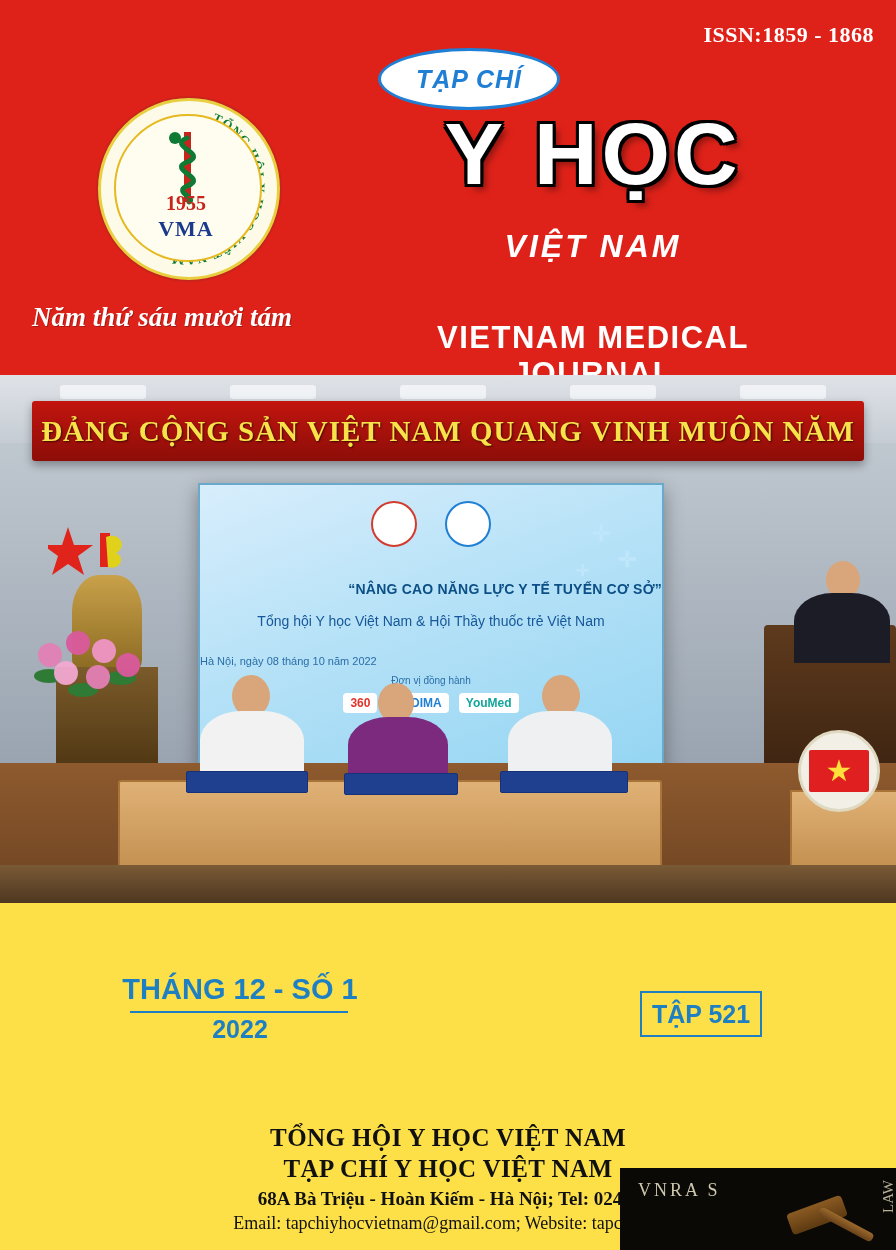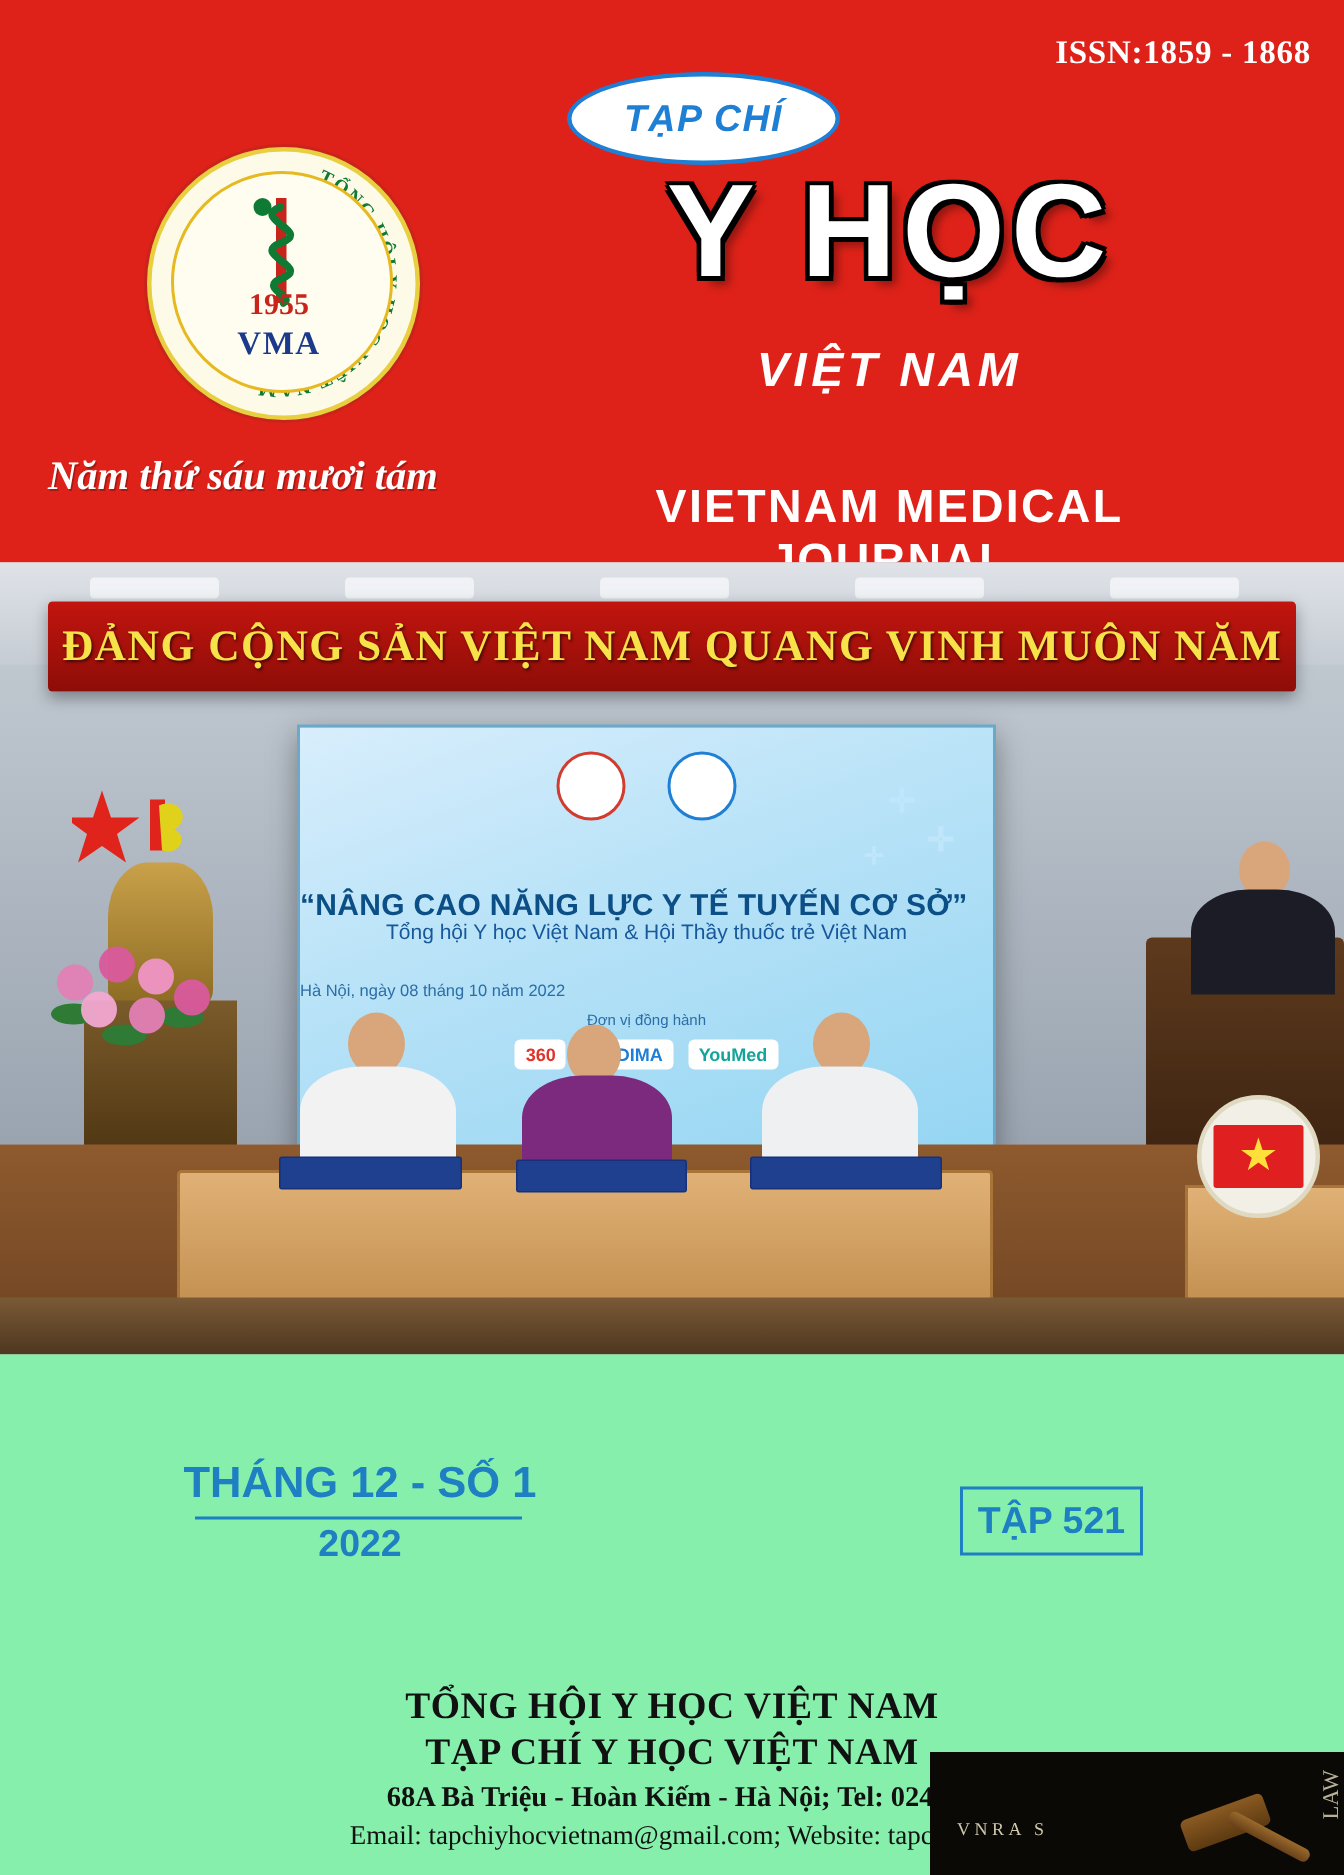--- a/index.html
+++ b/index.html
@@ -235,23 +235,23 @@
     width: 42px; height: 42px; border-radius: 50%;
     background: #ffffff; border: 2px solid #1f7fd4;
   }
   .scr-l1 { border-color: #d23c2e; }
   .scr-line1 {
     position: absolute; top: 72px; width: 100%; text-align: center;
     color: #d24a1e; font-family: "Liberation Sans", sans-serif;
     font-weight: bold; font-size: 13px; letter-spacing: .5px;
   }
   .scr-title {
-    position: absolute; top: 108px; width: 100%; text-align: left;
+    position: absolute; top: 96px; width: 100%; text-align: right;
     color: #0b4f86; font-family: "Liberation Sans", sans-serif;
-    font-weight: bold; font-size: 20px; letter-spacing: .2px;
+    font-weight: bold; font-size: 14px; letter-spacing: .2px;
   }
   .scr-sub {
     position: absolute; top: 128px; width: 100%; text-align: center;
     color: #17589a; font-family: "Liberation Sans", sans-serif;
     font-size: 14px;
   }
   .scr-date {
     position: absolute; top: 170px; width: 100%; text-align: left;
     color: #2a6ea8; font-family: "Liberation Sans", sans-serif;
     font-size: 11px;
@@ -351,21 +351,21 @@
     position: absolute; left: 0; top: 490px; width: 896px; height: 38px;
     background: linear-gradient(#7a5a36, #4e3720);
   }
 
   
   .bottom {
     position: absolute;
     left: 0; top: 903px;
     width: 896px;
     height: 347px;
-    background: #86efac;
+    background: #fde047;
   }
   .thang {
     position: absolute;
     left: 120px; top: 70px;
     width: 240px;
     text-align: center;
     color: #1e7fc2;
     font-family: "Liberation Sans", sans-serif;
     font-weight: bold;
     font-size: 29px;
@@ -432,24 +432,24 @@
     position: absolute;
     left: 620px;
     top: 1168px;
     width: 276px;
     height: 82px;
     background: #0a0906;
     overflow: hidden;
   }
   .stamp-text {
     position: absolute;
-    left: 18px; top: 44px;
+    left: 18px; top: 12px;
     color: #cfc8ae;
     font-family: "Liberation Serif", serif;
-    font-size: 12px;
+    font-size: 18px;
     letter-spacing: 3px;
   }
   .stamp-law {
     position: absolute;
     right: 16px; top: 12px;
     color: #b8b097;
     font-family: "Liberation Serif", serif;
     font-size: 15px;
     transform: rotate(-90deg);
     transform-origin: right top;

